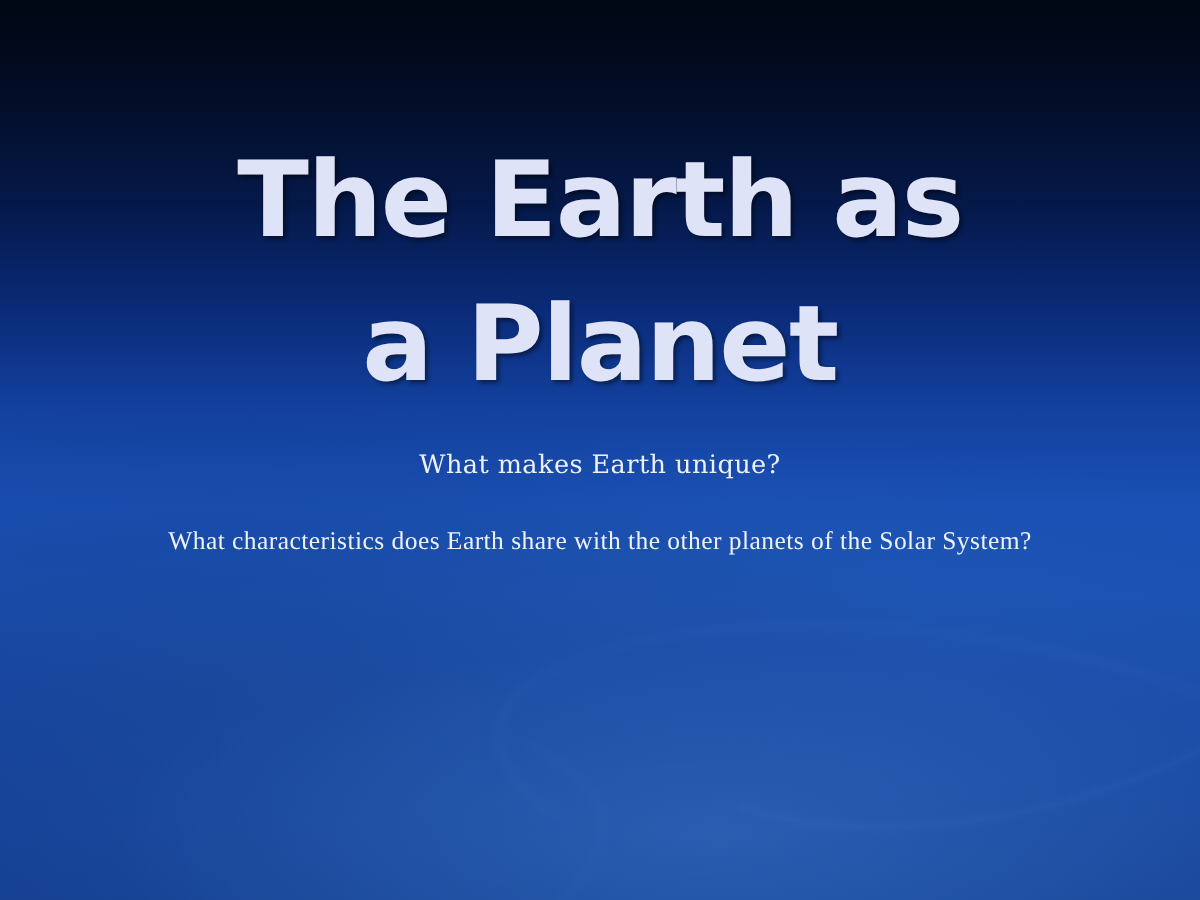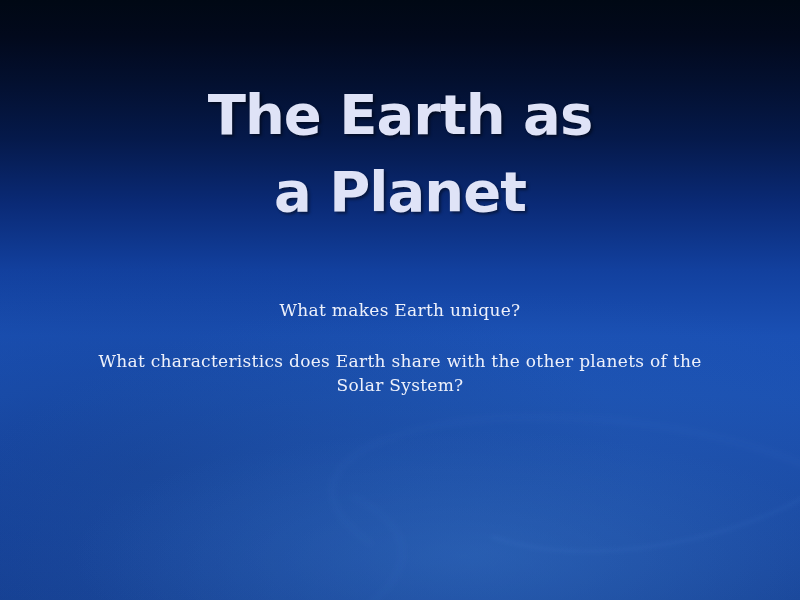--- a/index.html
+++ b/index.html
@@ -85,21 +85,21 @@
   }
 
   .title {
     position: absolute;
     left: 0;
     top: 38px;
     width: 800px;
     text-align: center;
     font-family: "DejaVu Sans", sans-serif;
     font-weight: bold;
-    font-size: 56px;
+    font-size: 70px;
     line-height: 1.38;
     letter-spacing: -1px;
     color: #dfe3f7;
     text-shadow: 2px 2px 3px rgba(0,0,0,0.45);
     white-space: pre-line;
   }
 
   .subtitle-block {
     position: absolute;
     left: 90px;
@@ -113,20 +113,21 @@
     letter-spacing: 0.3px;
   }
   .subtitle-line {
     margin: 0;
   }
   .subtitle-gap {
     height: 27px;
   }
   .subtitle-para {
     margin: 0;
+    font-family: Liberation Serif, serif;
   }
 </style>
 </head>
 <body>
 
 <div class="slide">
 
   <div class="glow-bottom"></div>
   <div class="swirl swirl-1"></div>
   <div class="swirl swirl-2"></div>

